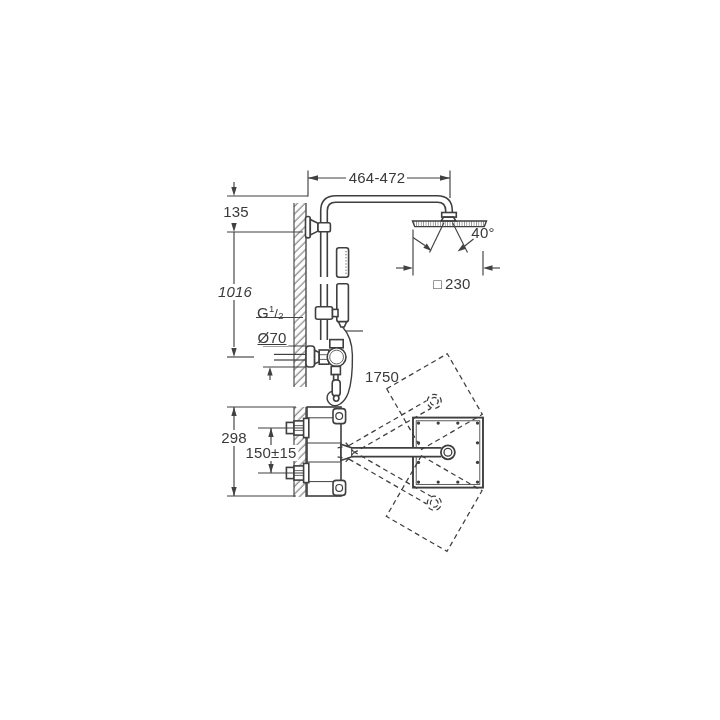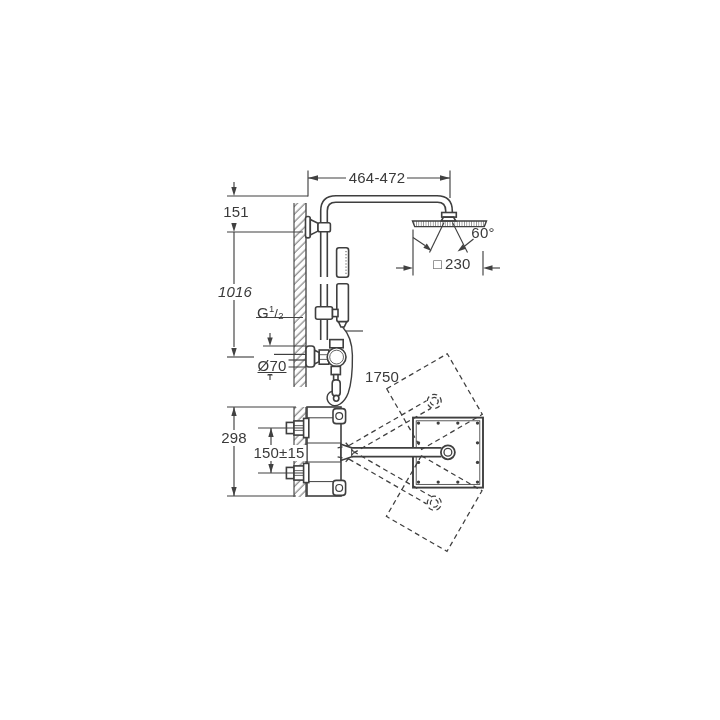--- a/index.html
+++ b/index.html
@@ -245,31 +245,31 @@
       <line x1="258" y1="428" x2="304" y2="428"></line>
       <line x1="258" y1="473" x2="304" y2="473"></line>
       <line x1="271" y1="428" x2="271" y2="473"></line>
       <polygon points="271,428 268.3,437 273.7,437" fill="#414141" stroke="none"></polygon>
       <polygon points="271,473 268.3,464 273.7,464" fill="#414141" stroke="none"></polygon>
     </g>
   </g>
 </svg>
 
 <div class="lbl" style="left:377px;top:178px;">464-472</div>
-<div class="lbl bg" style="left:236px;top:212px;">151</div>
+<div class="lbl bg" style="left:236px;top:212px;">135</div>
 <div class="lbl bg" style="left:235px;top:292px;font-style:italic;">1016</div>
 
 <div class="lbl lbl-left" style="left:257px;top:301px;">
   <span>G</span><span class="g-sup">1</span><span class="g-slash">/</span><span class="g-sub">2</span>
 </div>
 
-<div class="lbl bg" style="left:272px;top:366px;text-decoration:underline;">Ø70</div>
+<div class="lbl bg" style="left:272px;top:338px;text-decoration:underline;">Ø70</div>
 <div class="lbl" style="left:382px;top:331px;margin-top:46px;">1750</div>
-<div class="lbl" style="left:483px;top:233px;">60°</div>
-
-<div class="lbl" style="left:452px;top:264px;">
+<div class="lbl" style="left:483px;top:233px;">40°</div>
+
+<div class="lbl" style="left:452px;top:284px;">
   <span class="sq-sym">□</span><span>230</span>
 </div>
 
 <div class="lbl bg" style="left:234px;top:438px;text-align:right;">298</div>
-<div class="lbl bg" style="left:279px;top:453px;">150±15</div>
+<div class="lbl bg" style="left:271px;top:453px;">150±15</div>
 
 </div>
 
 </body></html>

